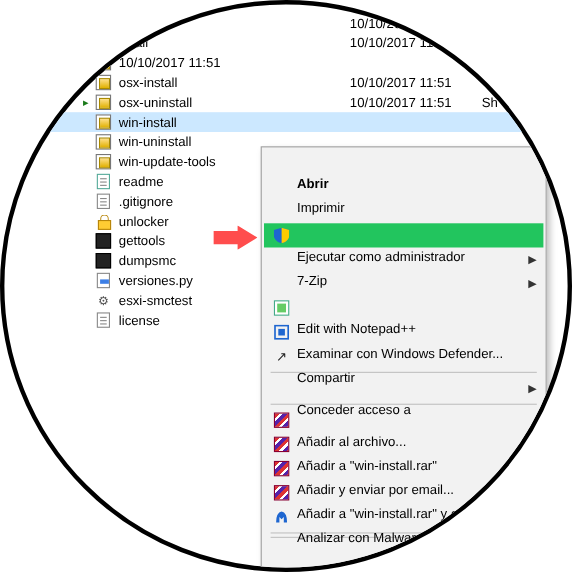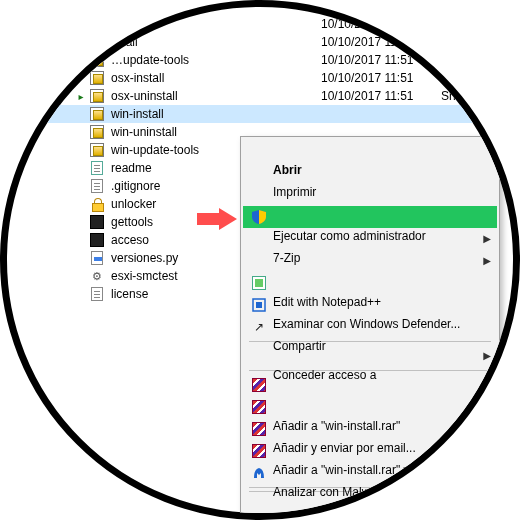--- a/index.html
+++ b/index.html
@@ -12,21 +12,21 @@
     background: #fff;
     position: relative;
     overflow: hidden;
     color: #000;
   }
   .clip {
     position: absolute;
     inset: 0;
     border-radius: 50%;
     overflow: hidden;
-    border: 7px solid #000000;
+    border: 4px solid #000000;
   }
   .stage {
     position: absolute;
     top: 8px;
     left: 0;
     width: 560px;
   }
   .row {
     display: flex;
     align-items: center;
@@ -143,21 +143,20 @@
           <span class="ico-batch"></span>
         </span>
       <span class="name">…iall</span>
       <span class="date">10/10/2017 11:51</span>
     </div>
     <div class="row">
       <span class="tree-glyph"></span>
       <span class="icon">
           <span class="ico-batch"></span>
         </span>
-      <span class="name">…update-tools</span>
       <span class="date">10/10/2017 11:51</span>
     </div>
     <div class="row">
       <span class="tree-glyph"></span>
       <span class="icon">
           <span class="ico-batch"></span>
         </span>
       <span class="name">osx-install</span>
       <span class="date">10/10/2017 11:51</span>
     </div>
@@ -218,21 +217,21 @@
       <span class="icon">
           <span class="ico-exe"></span>
         </span>
       <span class="name">gettools</span>
     </div>
     <div class="row">
       <span class="tree-glyph"></span>
       <span class="icon">
           <span class="ico-exe"></span>
         </span>
-      <span class="name">acceso</span>
+      <span class="name">dumpsmc</span>
     </div>
     <div class="row">
       <span class="tree-glyph"></span>
       <span class="icon">
           <span class="ico-py"></span>
         </span>
       <span class="name">versiones.py</span>
     </div>
     <div class="row">
       <span class="tree-glyph"></span>
@@ -307,20 +306,21 @@
       <div class="mi">
         <span class="mi-icon"></span>
         <span class="mi-text">Conceder acceso a</span>
         <span class="arrow">▶</span>
       </div>
       <div class="sep"></div>
       <div class="mi">
         <span class="mi-icon">
             <span class="ico-rar"></span>
           </span>
+        <span class="mi-text">Añadir al archivo...</span>
       </div>
       <div class="mi">
         <span class="mi-icon">
             <span class="ico-rar"></span>
           </span>
         <span class="mi-text">Añadir a "win-install.rar"</span>
       </div>
       <div class="mi">
         <span class="mi-icon">
             <span class="ico-rar"></span>

